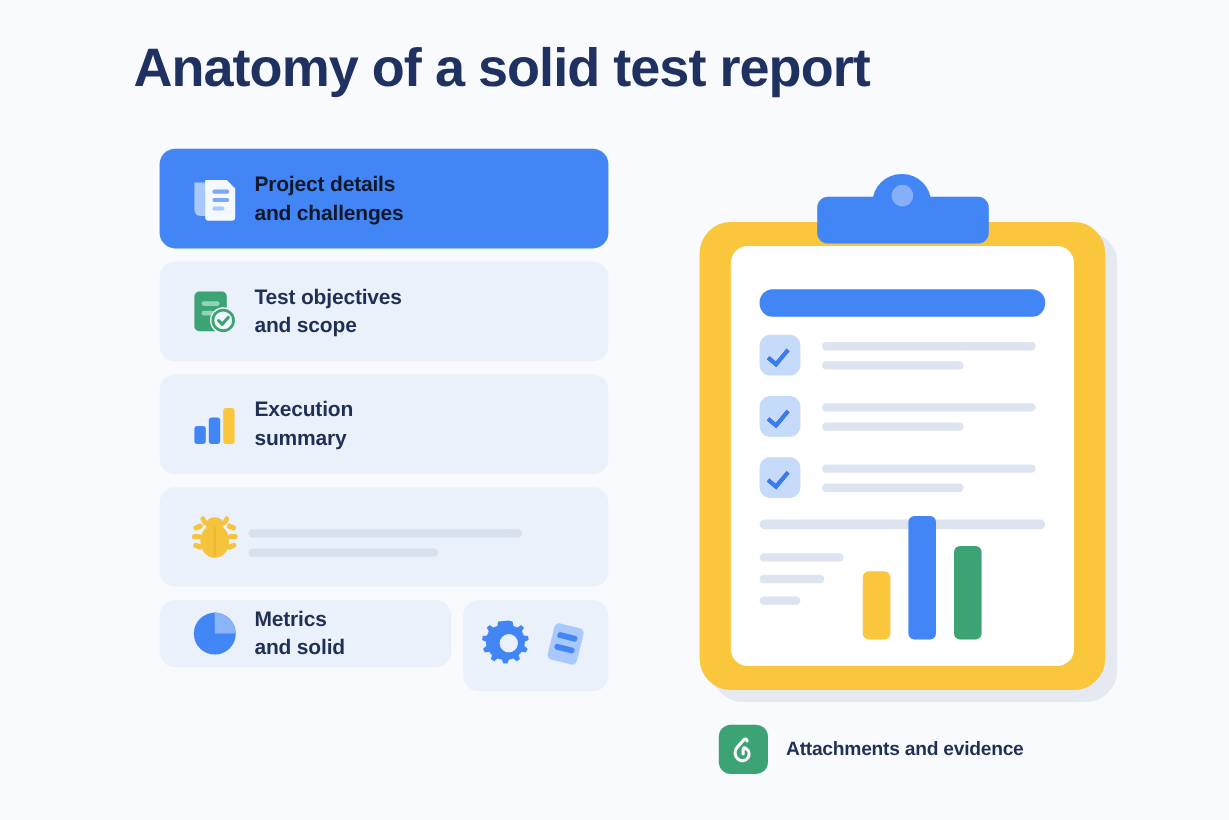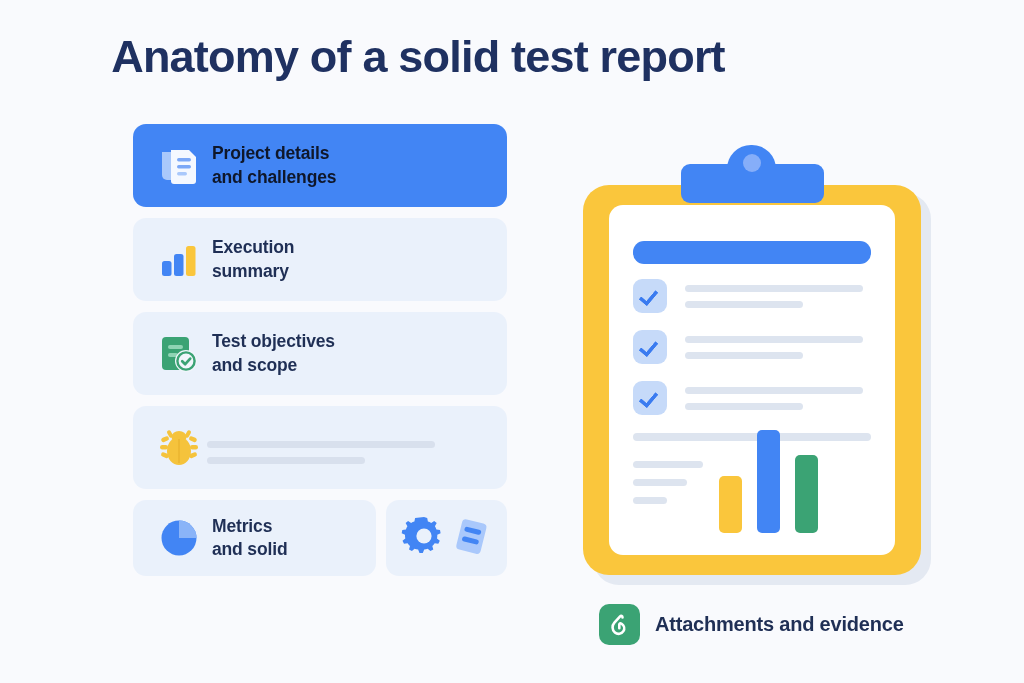--- a/index.html
+++ b/index.html
@@ -76,21 +76,21 @@
   .ph-w1 { width: 228px; }
   .ph-w2 { width: 158px; }
 
   
   #bottom-row {
     display: flex;
     gap: 10px;
   }
   #metrics-card {
     width: 243px;
-    height: 76px;
+    height: 56px;
     background: #eaf1fb;
     border-radius: 13px;
     display: flex;
     align-items: center;
     padding-left: 18px;
   }
   #settings-card {
     width: 121px;
     height: 76px;
     background: #eaf1fb;
@@ -239,21 +239,21 @@
     width: 41px; height: 41px;
     background: #3ba374;
     border-radius: 10px;
     display: flex;
     align-items: center;
     justify-content: center;
     flex: 0 0 41px;
   }
   #attachments-label {
     margin-left: 15px;
-    font-size: 20px;
+    font-size: 16px;
     font-weight: bold;
     color: #1f2f55;
     letter-spacing: -0.2px;
     white-space: nowrap;
   }
 </style>
 </head>
 <body>
 
 <div id="page-title">Anatomy of a solid test report</div>
@@ -266,51 +266,51 @@
         <path d="M4 8 h12 v28 H9 a5 5 0 0 1 -5 -5 Z" fill="#a9c8fb"></path>
         <path d="M13 6 h18 l7 7 v24 a3 3 0 0 1 -3 3 H16 a3 3 0 0 1 -3 -3 Z" fill="#f4f8ff"></path>
         <rect x="19" y="14" width="14" height="3.4" rx="1.7" fill="#7ca8f7"></rect>
         <rect x="19" y="21" width="14" height="3.4" rx="1.7" fill="#7ca8f7"></rect>
         <rect x="19" y="28" width="10" height="3.4" rx="1.7" fill="#a9c8fb"></rect>
       </svg>
     </div>
     <div class="card-body">
       <div class="card-text">Project details</div>
       <div class="card-text">and challenges</div>
-    </div>
-  </div>
-
-  <div class="card h-two">
-    <div class="card-icon">
-      <svg width="40" height="40" viewBox="0 0 40 40">
-        <rect x="3" y="21" width="9.5" height="15" rx="2.5" fill="#4285f4"></rect>
-        <rect x="15" y="14" width="9.5" height="22" rx="2.5" fill="#4285f4"></rect>
-        <rect x="27" y="6" width="9.5" height="30" rx="2.5" fill="#fac63c"></rect>
-      </svg>
-    </div>
-    <div class="card-body">
-      <div class="card-text">Execution</div>
-      <div class="card-text">summary</div>
     </div>
   </div>
 
   <div class="card h-two">
     <div class="card-icon">
       <svg width="44" height="44" viewBox="0 0 44 44">
         <rect x="5" y="5" width="27" height="33" rx="4" fill="#3ba374"></rect>
         <rect x="11" y="13" width="15" height="4" rx="2" fill="#8fd4b4"></rect>
         <rect x="11" y="21" width="10" height="4" rx="2" fill="#8fd4b4"></rect>
         <circle cx="29" cy="29" r="11" fill="#f1f6fb"></circle>
         <circle cx="29" cy="29" r="8.6" fill="none" stroke="#3ba374" stroke-width="2.4"></circle>
         <path d="M25.2 29.2 l3 3 l5 -5.6" fill="none" stroke="#3ba374" stroke-width="2.7" stroke-linecap="round" stroke-linejoin="round"></path>
       </svg>
     </div>
     <div class="card-body">
       <div class="card-text">Test objectives</div>
       <div class="card-text">and scope</div>
+    </div>
+  </div>
+
+  <div class="card h-two">
+    <div class="card-icon">
+      <svg width="40" height="40" viewBox="0 0 40 40">
+        <rect x="3" y="21" width="9.5" height="15" rx="2.5" fill="#4285f4"></rect>
+        <rect x="15" y="14" width="9.5" height="22" rx="2.5" fill="#4285f4"></rect>
+        <rect x="27" y="6" width="9.5" height="30" rx="2.5" fill="#fac63c"></rect>
+      </svg>
+    </div>
+    <div class="card-body">
+      <div class="card-text">Execution</div>
+      <div class="card-text">summary</div>
     </div>
   </div>
 
   <div class="card h-two">
     <div class="card-icon">
       <svg width="46" height="46" viewBox="0 0 46 46">
         <g fill="#f5c33c">
           <rect x="4" y="20" width="8" height="4.4" rx="2.2"></rect>
           <rect x="34" y="20" width="8" height="4.4" rx="2.2"></rect>
           <rect x="5" y="12" width="8" height="4.4" rx="2.2" transform="rotate(-22 9 14)"></rect>

